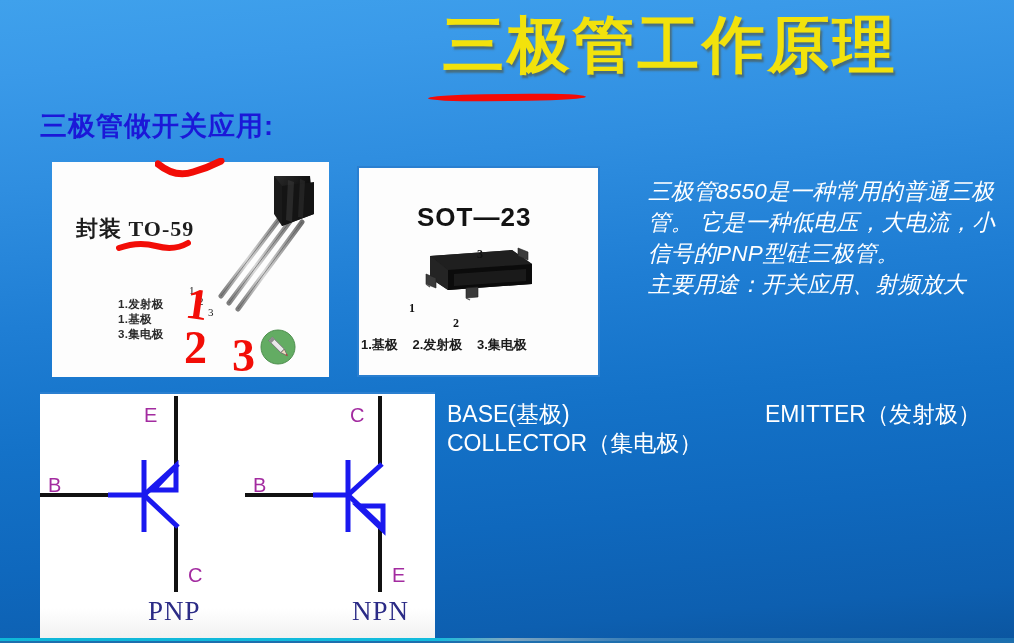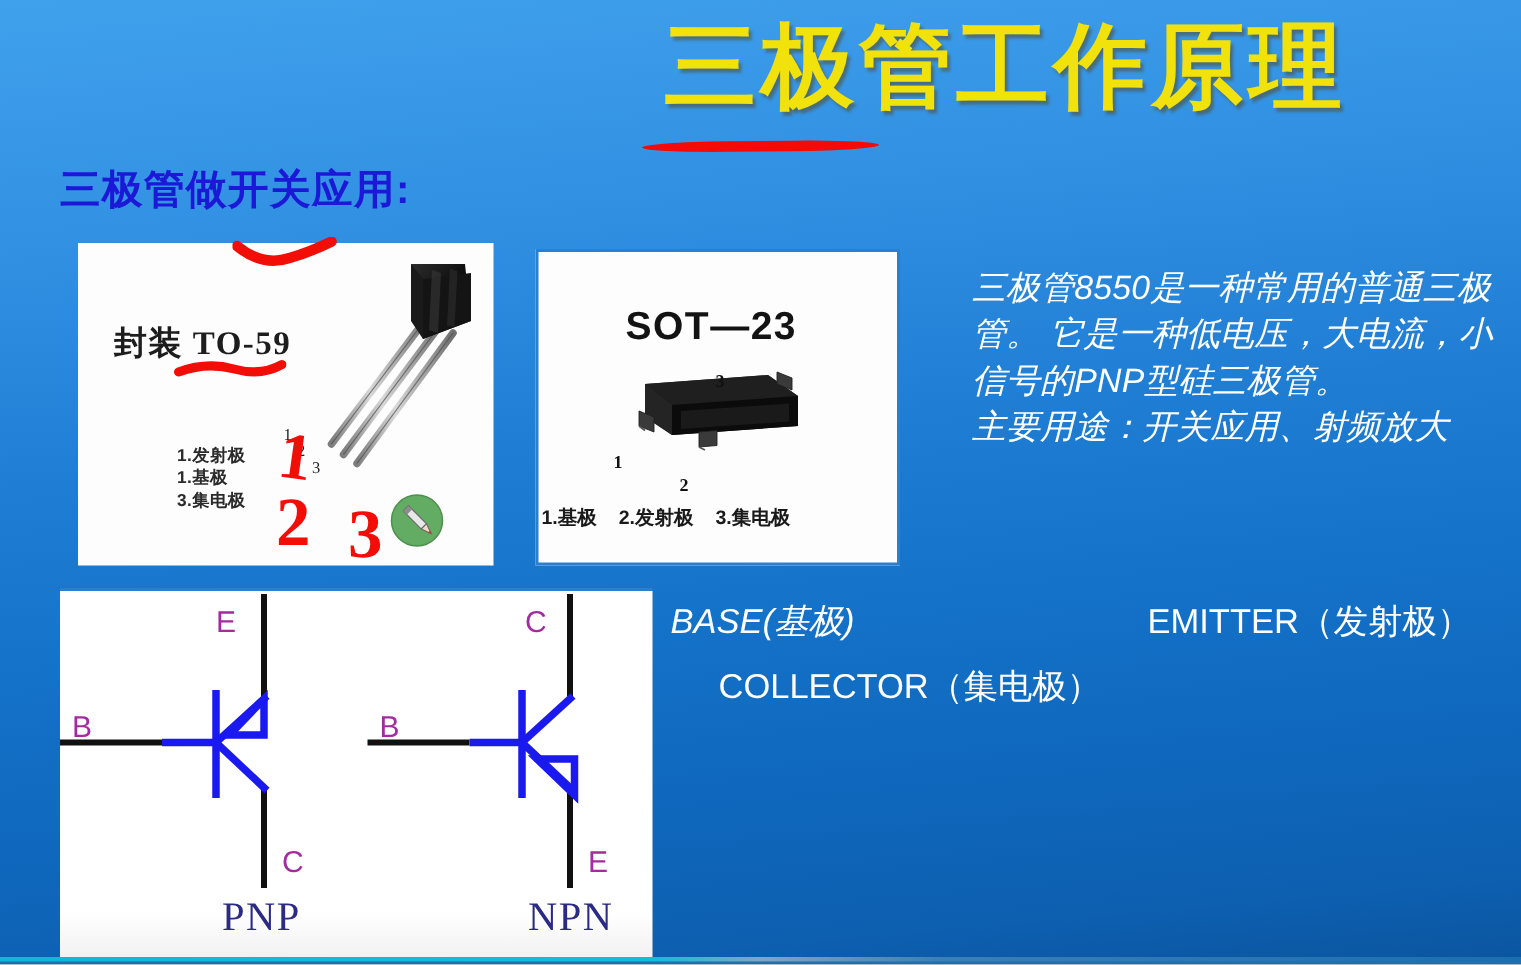--- a/index.html
+++ b/index.html
@@ -129,23 +129,23 @@
     font-size: 22.5px; line-height: 31px;
     color: #ffffff; letter-spacing: .2px;
   }
 
   
   #term-labels {
     position: absolute; left: 447px; top: 400px; width: 560px;
     color: #ffffff; font-size: 23px; line-height: 28px;
   }
   #term-row1 { position: relative; height: 28px; }
-  #term-base { position: absolute; left: 0; top: 0; white-space: nowrap; font-style: italic; }
+  #term-base { position: absolute; left: 0; top: 0; white-space: nowrap; }
   #term-emitter { position: absolute; left: 318px; top: 0; white-space: nowrap; }
-  #term-collector { position: absolute; left: 0; top: 43px; white-space: nowrap; margin-left: 32px; }
+  #term-collector { position: absolute; left: 0; top: 29px; white-space: nowrap; }
 
   
   .sym-label {
     position: absolute; color: #a32ba0; font-size: 20px;
     font-family: "Liberation Sans", sans-serif;
   }
   .sym-name {
     position: absolute; color: #2b2b86; font-size: 27px;
     font-family: "Liberation Serif", serif; letter-spacing: 1px;
   }

